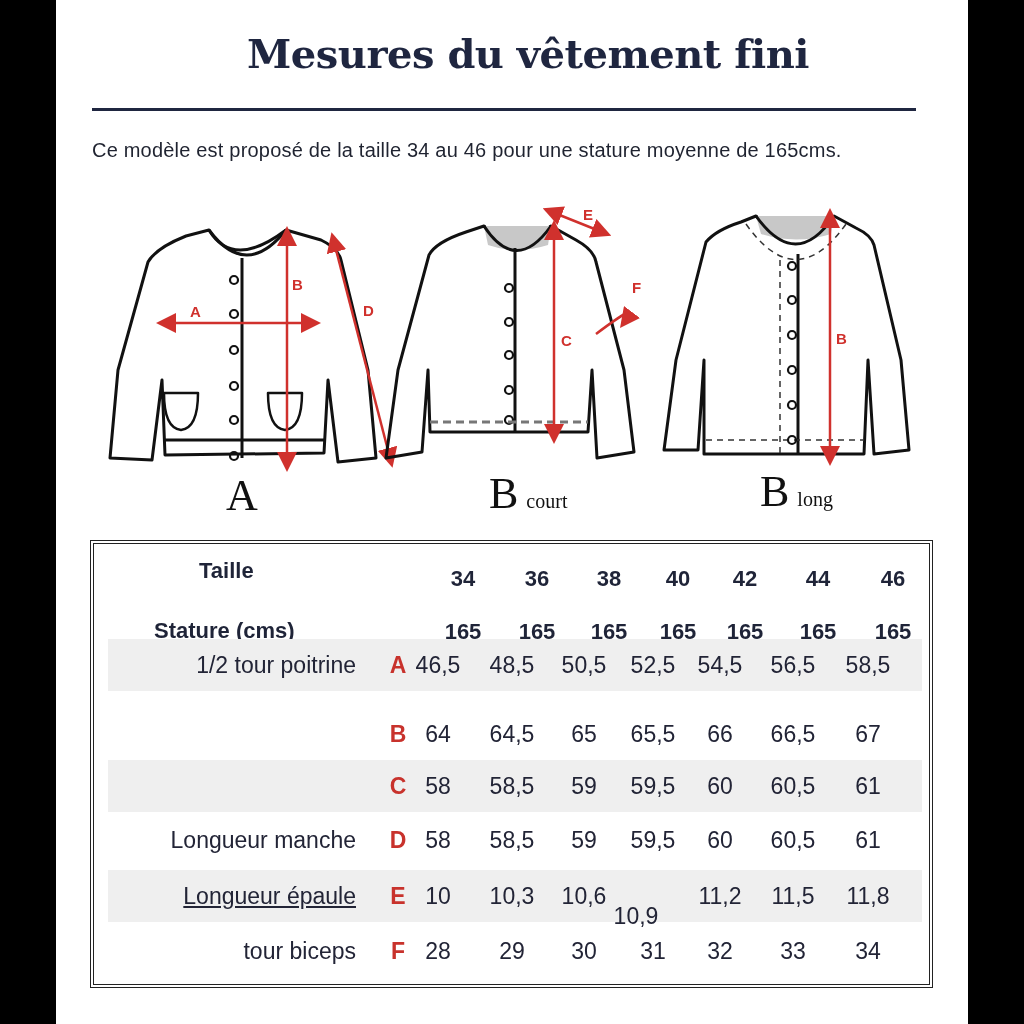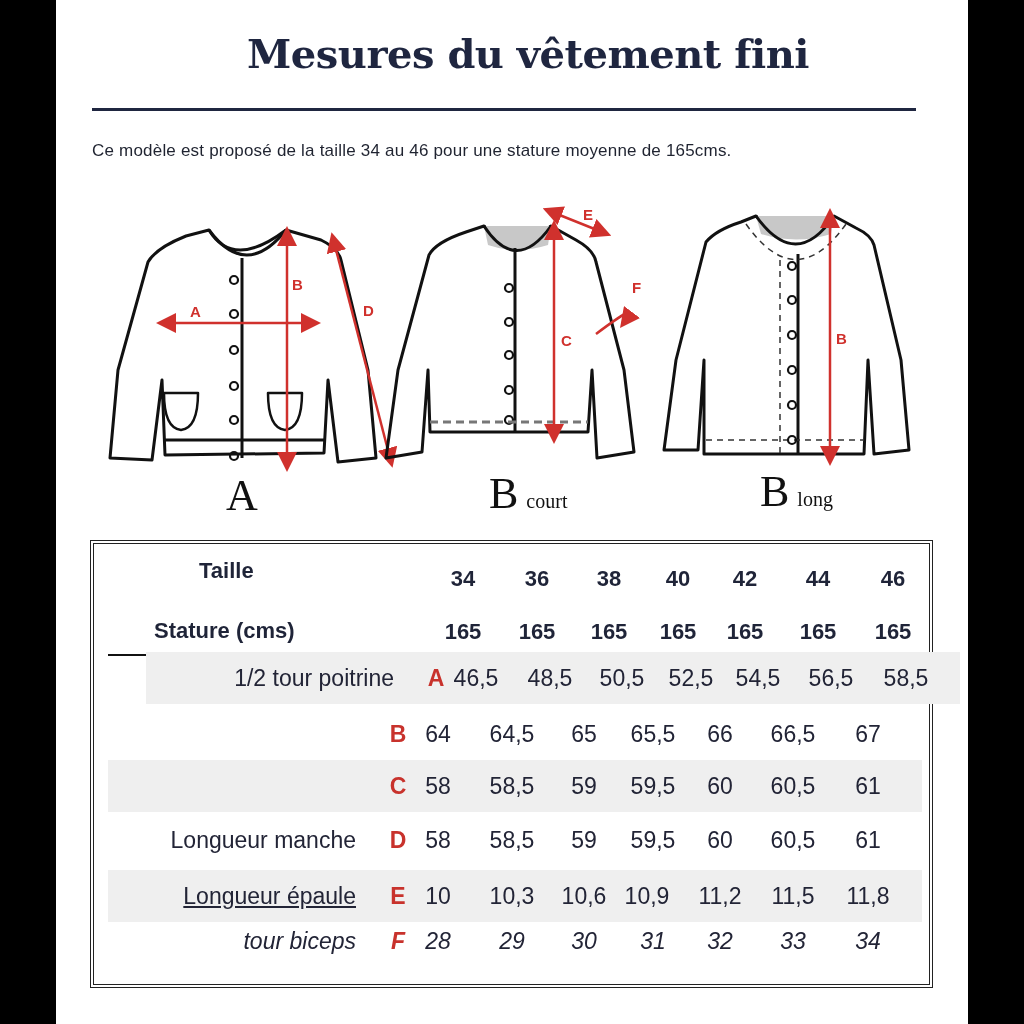--- a/index.html
+++ b/index.html
@@ -1,20 +1,20 @@
 <!DOCTYPE html>
 <html><head>
 <meta charset="utf-8">
 <style>
   html,body{margin:0;padding:0;background:#000;}
   body{width:1024px;height:1024px;position:relative;overflow:hidden;}
   .page{position:absolute;left:56px;top:0;width:912px;height:1024px;background:#fff;}
   .title{position:absolute;left:0;right:0;top:30px;text-align:center;font-family:"DejaVu Serif","Liberation Serif",serif;font-weight:bold;font-size:40px;color:#1f2640;letter-spacing:-0.5px;padding-left:32px;}
   .rule{position:absolute;left:36px;width:824px;top:108px;height:3px;background:#1f2640;}
-  .intro{position:absolute;left:36px;width:824px;top:136px;font-family:"Liberation Sans",sans-serif;font-size:17px;line-height:29px;color:#1f2330;text-align:justify;letter-spacing:0.2px;}
+  .intro{position:absolute;left:36px;width:824px;top:136px;font-family:"Liberation Sans",sans-serif;font-size:20px;line-height:29px;color:#1f2330;text-align:justify;letter-spacing:0.2px;}
   .illus{position:absolute;left:0;top:200px;width:912px;height:330px;}
   .illus svg{position:absolute;left:0;top:0;}
   .lbl{position:absolute;font-family:"Liberation Serif","DejaVu Serif",serif;color:#111;}
   .lbl .big{font-size:44px;}
   .lbl .small{font-size:20px;margin-left:8px;}
   .tbl{position:absolute;left:34px;top:540px;width:843px;height:448px;border:4px double #222;box-sizing:border-box;}
   .tbl-inner{position:absolute;left:0;top:0;right:0;bottom:0;font-family:"Liberation Sans",sans-serif;color:#222436;}
   .hdr{position:absolute;font-weight:bold;font-size:22px;color:#1f2438;}
   .hrule{position:absolute;left:14px;width:814px;top:110px;height:2px;background:#111;}
   .row{position:absolute;left:14px;width:814px;height:52px;}
@@ -148,21 +148,21 @@
         <div class="hdr" style="left:334px;top:75px;width:70px;text-align:center;">165</div>
         <div class="hdr" style="left:408px;top:75px;width:70px;text-align:center;">165</div>
         <div class="hdr" style="left:480px;top:75px;width:70px;text-align:center;">165</div>
         <div class="hdr" style="left:549px;top:75px;width:70px;text-align:center;">165</div>
         <div class="hdr" style="left:616px;top:75px;width:70px;text-align:center;">165</div>
         <div class="hdr" style="left:689px;top:75px;width:70px;text-align:center;">165</div>
         <div class="hdr" style="left:764px;top:75px;width:70px;text-align:center;">165</div>
       </div>
       <div class="hrule"></div>
 
-      <div class="row shaded" style="top:108px;margin-left:38px;">
+      <div class="row shaded" style="top:95px;">
         <div class="cell rlabel" style="left:-52px;">1/2 tour poitrine</div>
         <div class="cell rletter" style="left:275px;">A</div>
         <div class="cell val" style="left:330px;">46,5</div>
         <div class="cell val" style="left:404px;">48,5</div>
         <div class="cell val" style="left:476px;">50,5</div>
         <div class="cell val" style="left:545px;">52,5</div>
         <div class="cell val" style="left:612px;">54,5</div>
         <div class="cell val" style="left:685px;">56,5</div>
         <div class="cell val" style="left:760px;">58,5</div>
       </div>
@@ -196,26 +196,26 @@
         <div class="cell val" style="left:612px;">60</div>
         <div class="cell val" style="left:685px;">60,5</div>
         <div class="cell val" style="left:760px;">61</div>
       </div>
       <div class="row shaded" style="top:326px;">
         <div class="cell rlabel" style="left:-52px;text-decoration:underline;">Longueur épaule</div>
         <div class="cell rletter" style="left:275px;">E</div>
         <div class="cell val" style="left:330px;">10</div>
         <div class="cell val" style="left:404px;">10,3</div>
         <div class="cell val" style="left:476px;">10,6</div>
-        <div class="cell val" style="left:539px;">10,9</div>
+        <div class="cell val" style="left:528px;margin-top:20px;">10,9</div>
         <div class="cell val" style="left:612px;">11,2</div>
         <div class="cell val" style="left:685px;">11,5</div>
         <div class="cell val" style="left:760px;">11,8</div>
       </div>
-      <div class="row" style="top:371px;font-style:italic;">
+      <div class="row" style="top:381px;">
         <div class="cell rlabel" style="left:-52px;">tour biceps</div>
         <div class="cell rletter" style="left:275px;">F</div>
         <div class="cell val" style="left:330px;">28</div>
         <div class="cell val" style="left:404px;">29</div>
         <div class="cell val" style="left:476px;">30</div>
         <div class="cell val" style="left:545px;">31</div>
         <div class="cell val" style="left:612px;">32</div>
         <div class="cell val" style="left:685px;">33</div>
         <div class="cell val" style="left:760px;">34</div>
       </div>

